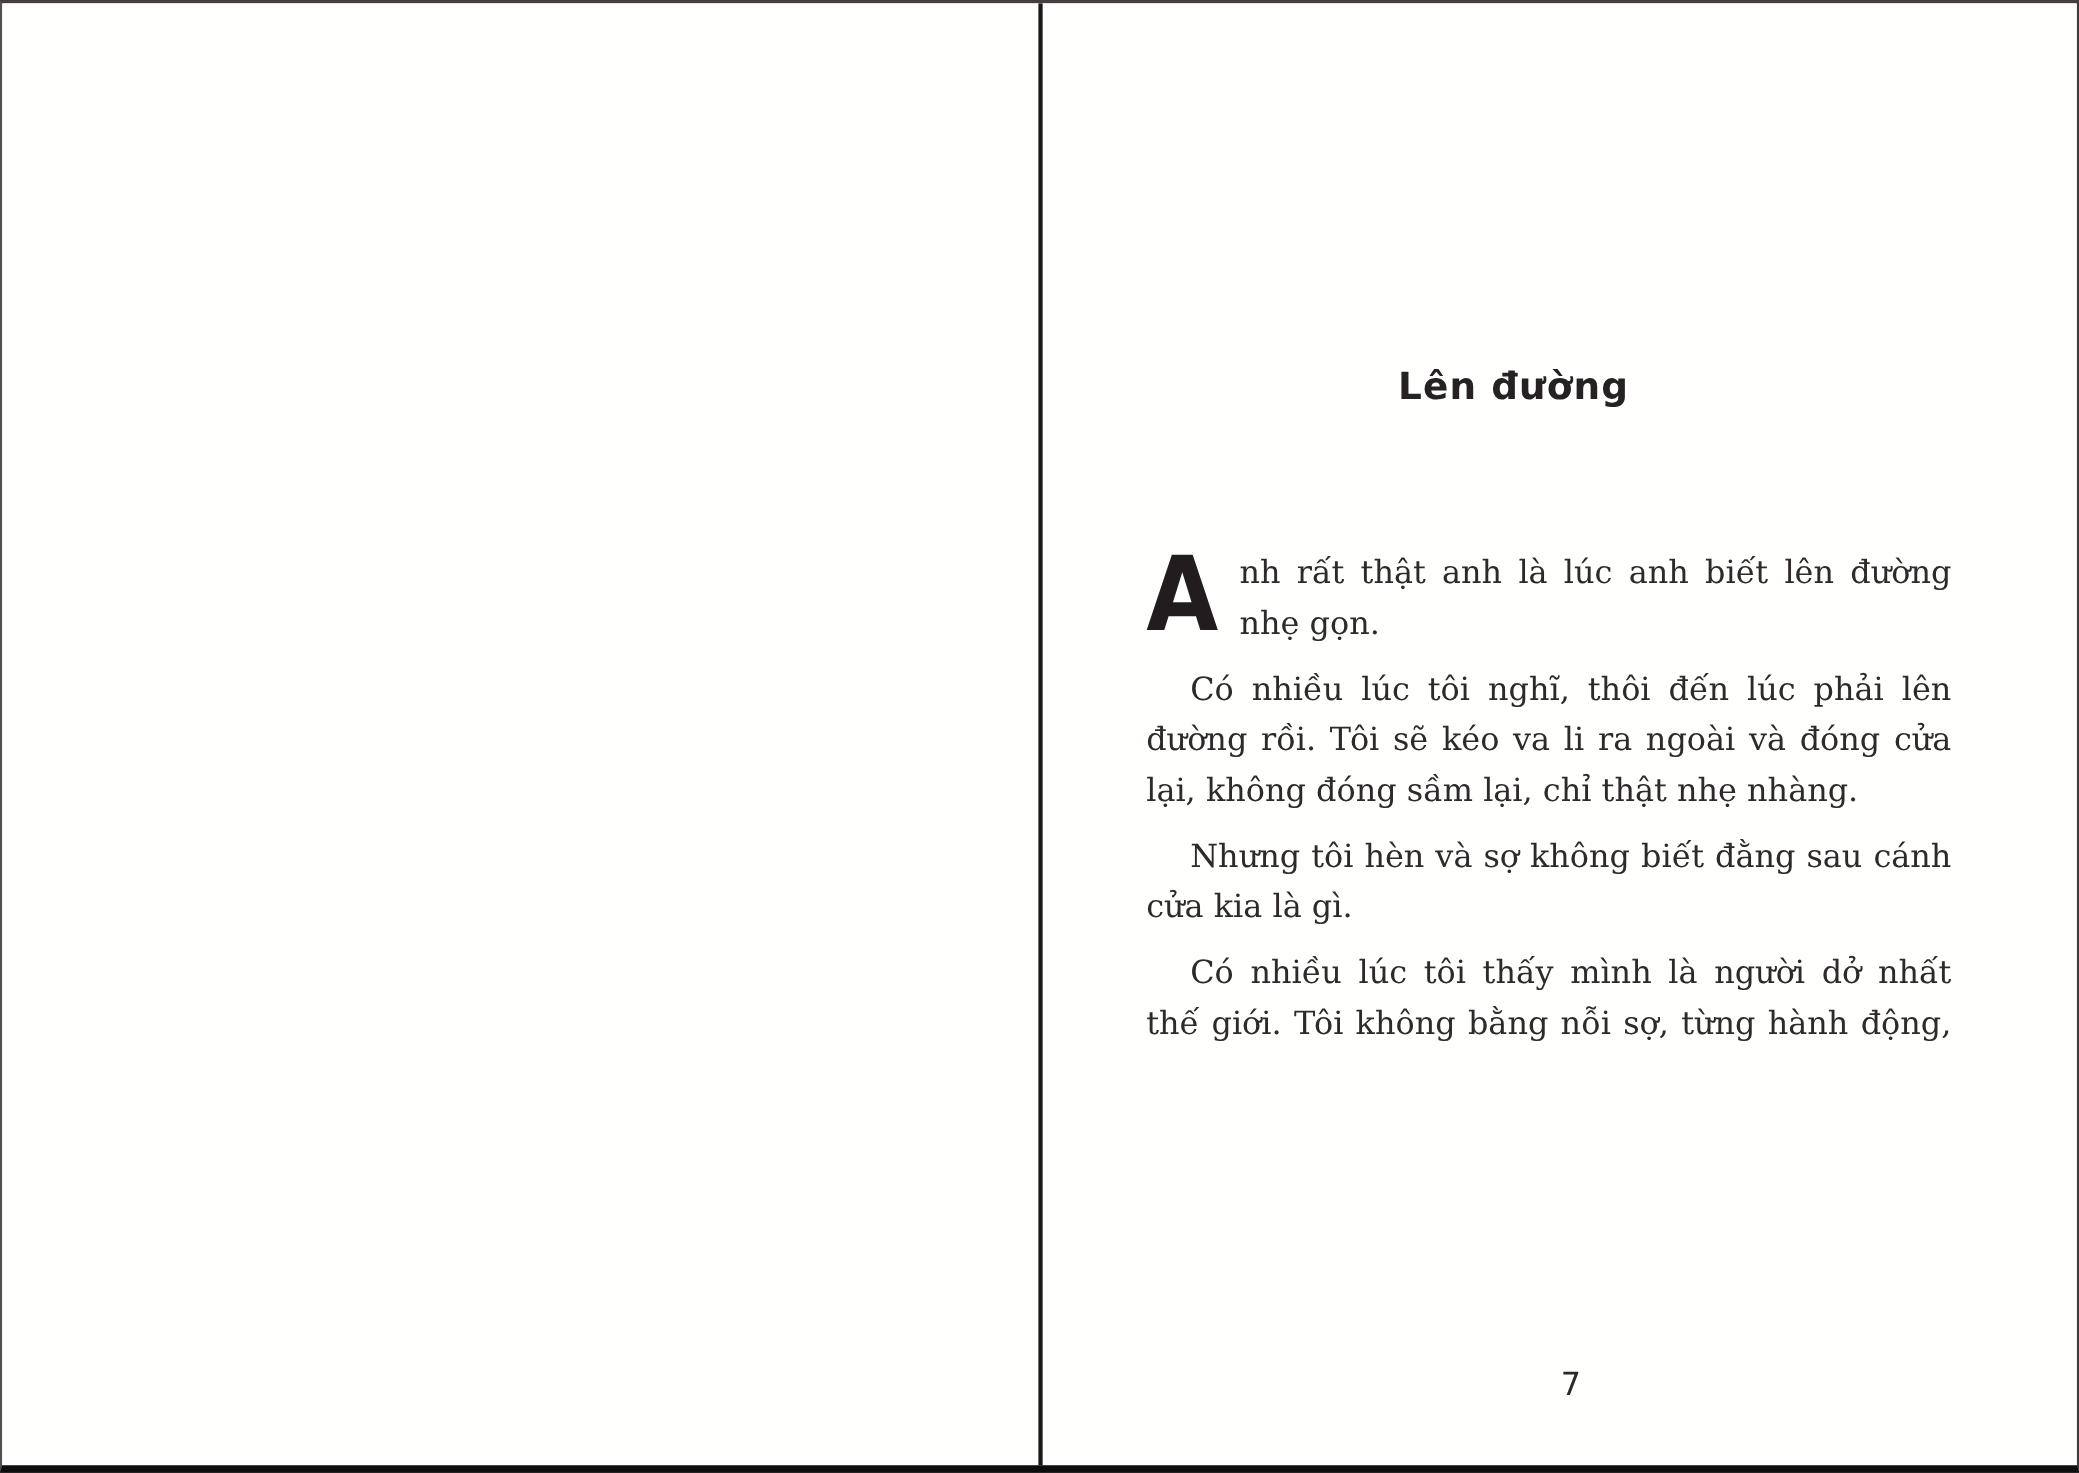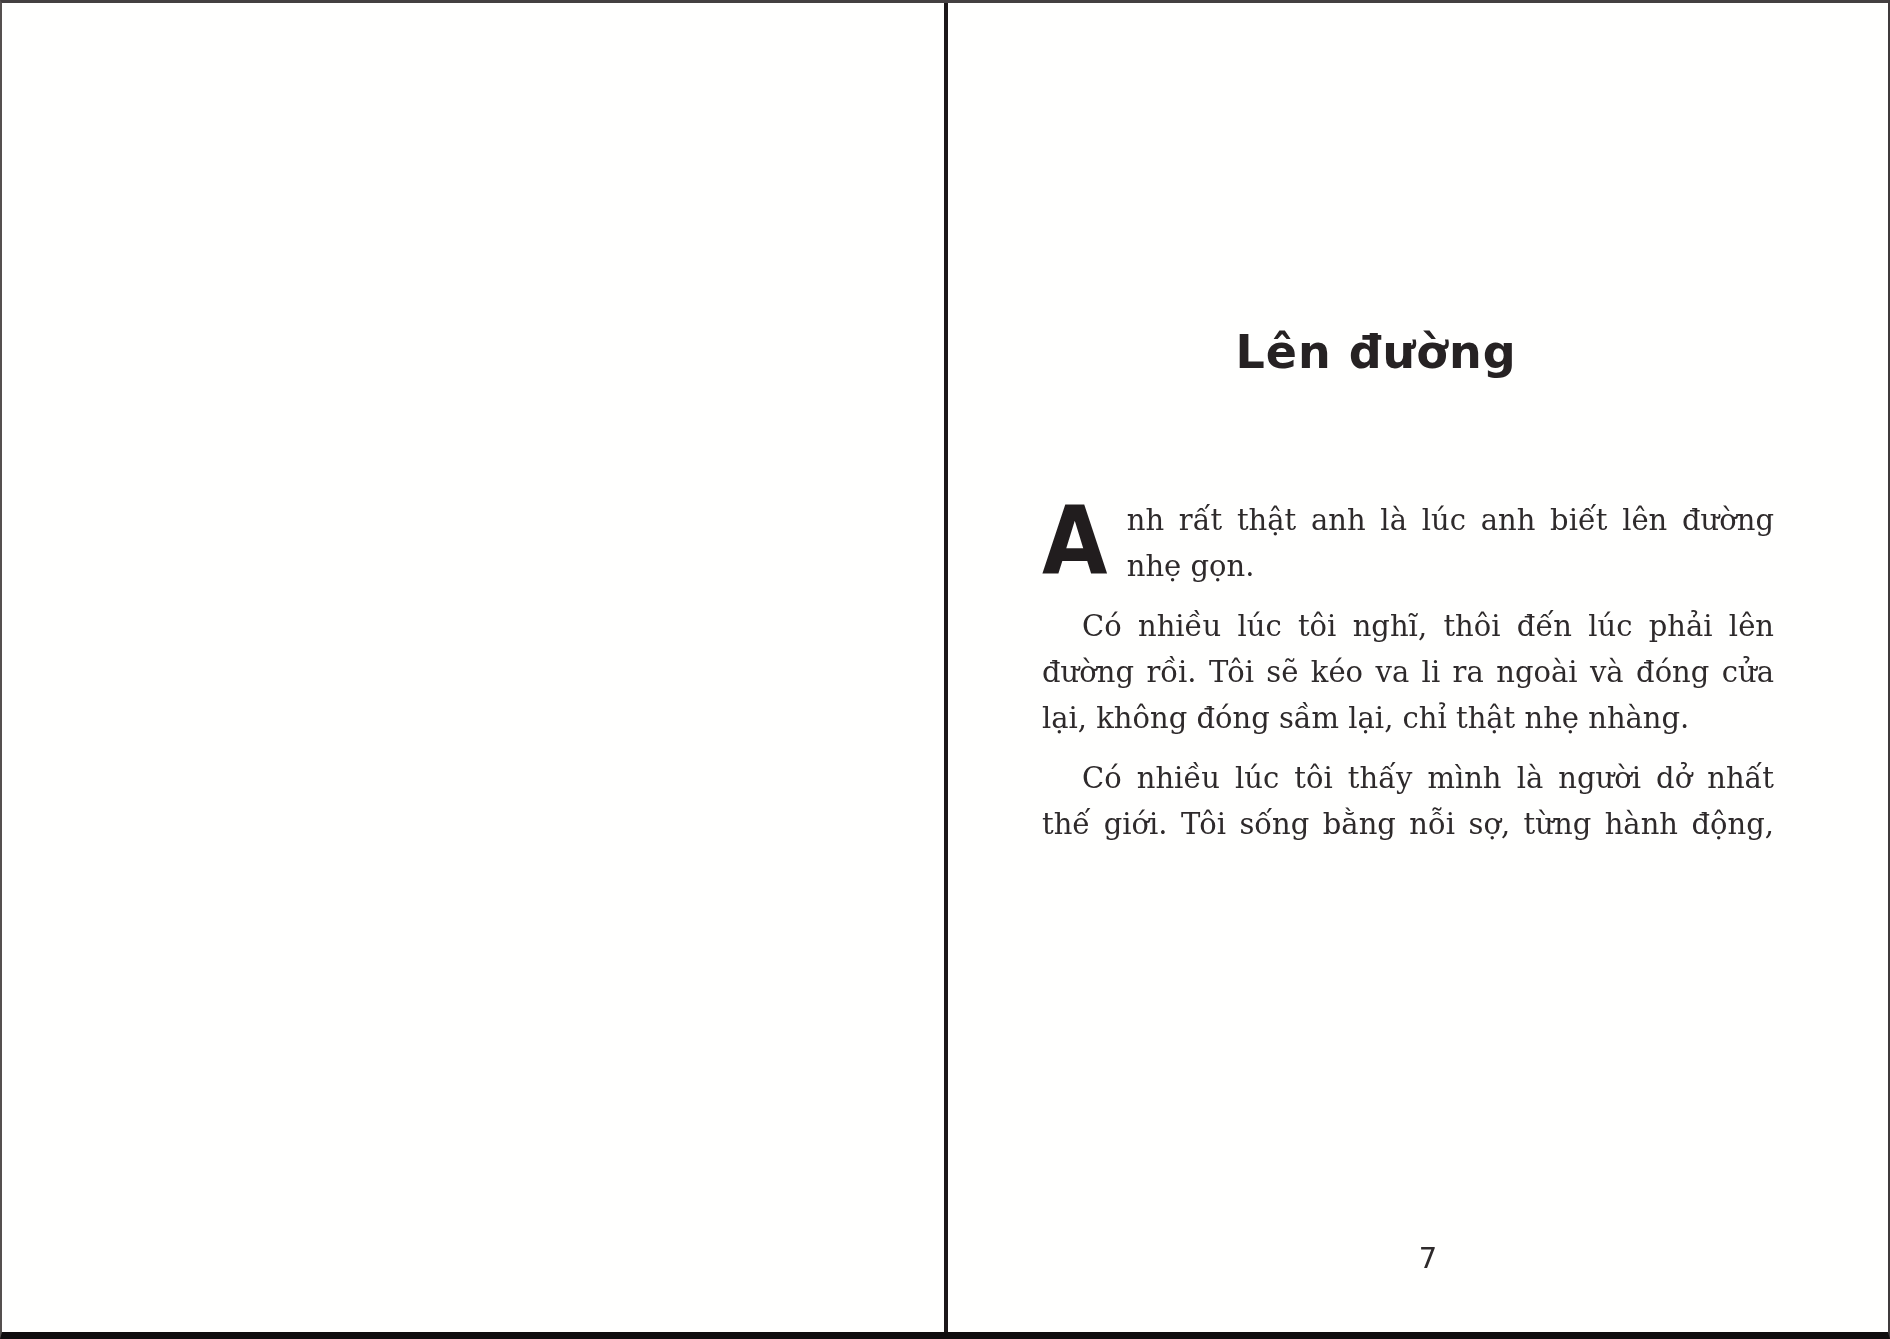--- a/index.html
+++ b/index.html
@@ -43,21 +43,21 @@
   }
   .chapter-title {
     position: absolute;
     left: 1008px;
     top: 318px;
     width: 732px;
     margin: 0;
     text-align: center;
     font-family: "DejaVu Sans", sans-serif;
     font-weight: bold;
-    font-size: 46px;
+    font-size: 34px;
     line-height: 62px;
     letter-spacing: 1px;
     color: #262223;
   }
   .body-text {
     position: absolute;
     left: 1040px;
     top: 494px;
     width: 732px;
     font-family: "DejaVu Serif", serif;
@@ -106,17 +106,18 @@
 <div class="book-spread">
   <div class="page-left"></div>
   <div class="gutter-divider"></div>
   <div class="page-right"></div>
 
   <h1 class="chapter-title">Lên đường</h1>
 
   <div class="body-text">
       <p class="para first"><span class="dropcap">A</span>nh rất thật anh là lúc anh biết lên đường nhẹ gọn.</p>
       <p class="para">Có nhiều lúc tôi nghĩ, thôi đến lúc phải lên đường rồi. Tôi sẽ kéo va li ra ngoài và đóng cửa lại, không đóng sầm lại, chỉ thật nhẹ nhàng.</p>
-      <p class="para continues">Có nhiều lúc tôi thấy mình là người dở nhất thế giới. Tôi sống bằng nỗi sợ, từng hành động,</p>
+      <p class="para">Nhưng tôi hèn và sợ không biết đằng sau cánh cửa kia là gì.</p>
+      <p class="para continues">Có nhiều lúc tôi thấy mình là người dở nhất thế giới. Tôi không bằng nỗi sợ, từng hành động,</p>
     </div>
 
   <div class="page-number">7</div>
 </div>
 
 </body></html>

